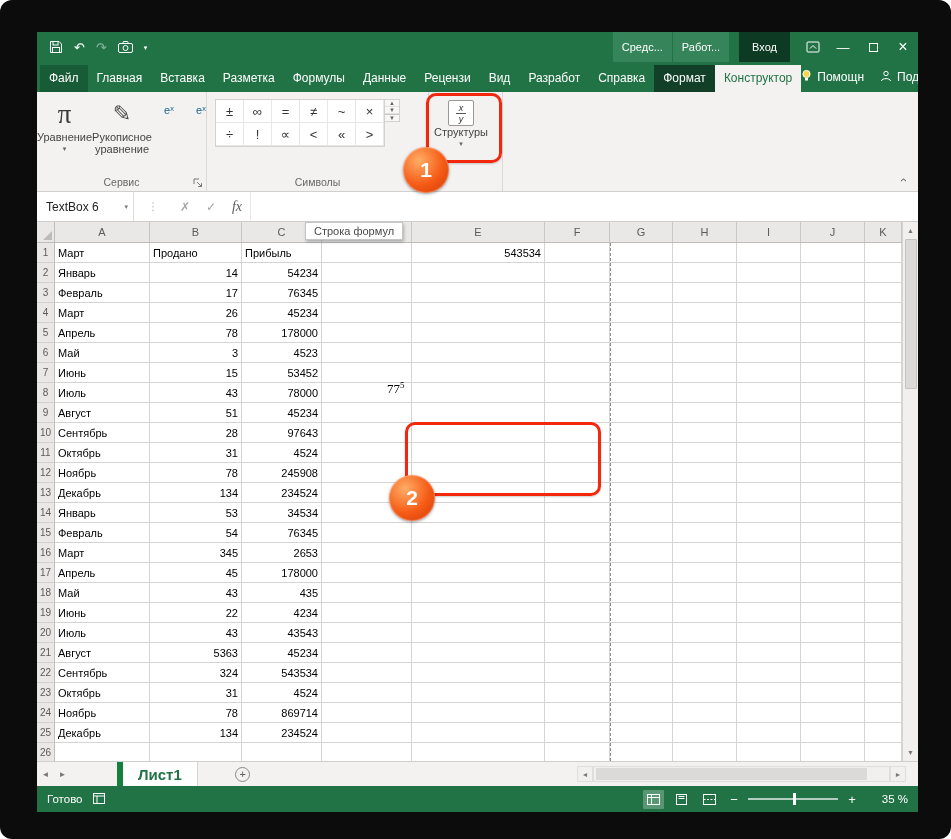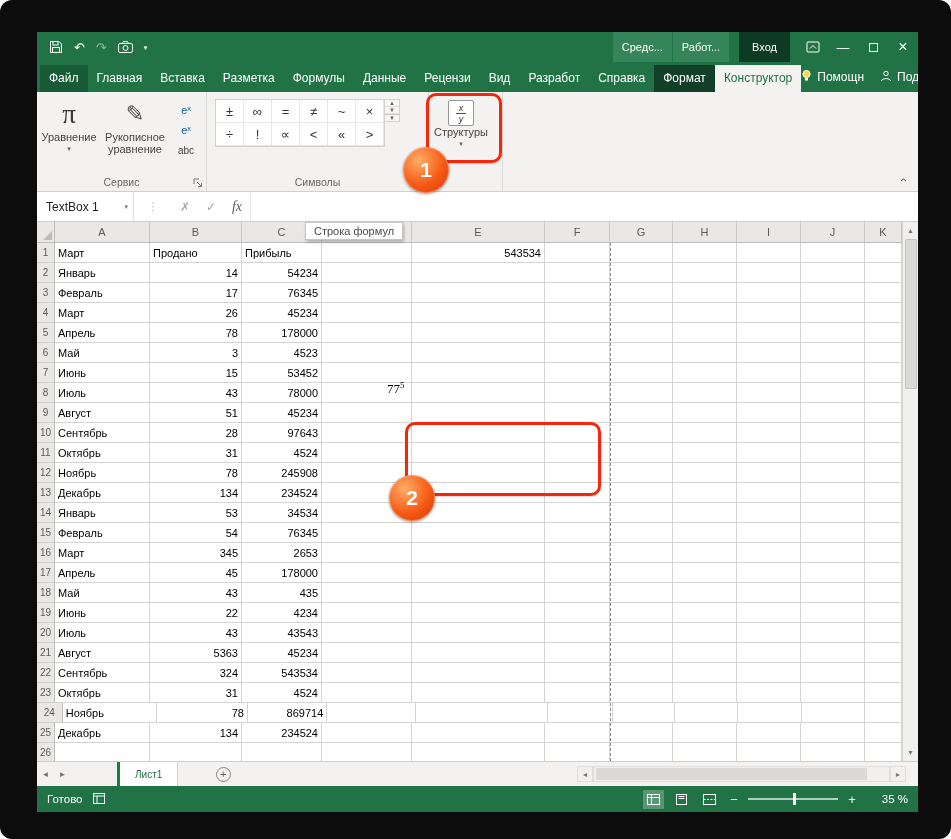--- a/index.html
+++ b/index.html
@@ -38,21 +38,21 @@
   .rgroup.symbols{width:222px}
   .rgroup.structures{width:74px}
   .rg-body{flex:1;display:flex;align-items:flex-start}
   .rg-label{height:17px;font-size:10.5px;color:#6a6865;text-align:center;line-height:17px}
   .bigbtn{width:64px;display:flex;flex-direction:column;align-items:center;padding-top:3px;font-size:11px;color:#444;text-align:center;line-height:12px}
   .bigbtn.wide{width:68px}
   .bicon{height:34px;display:flex;align-items:center;justify-content:center}
   .bicon.pi{font-size:27px;color:#3b3a39;font-family:"Liberation Serif",serif}
   .bicon.ink{font-size:22px;color:#4a4a4a}
   .bigbtn .caret-s{color:#666;margin-top:2px}
-  .smallcol{display:flex;flex-direction:column;gap:2px;padding-top:7px;margin-left:2px}
+  .smallcol{display:flex;flex-direction:row;gap:2px;padding-top:7px;margin-left:2px}
   .smallbtn{width:30px;height:18px;font-size:11px;display:flex;align-items:center;justify-content:center;color:#17639c}
   .smallbtn.abc{color:#444;font-size:10px}
   .launcher{position:absolute;right:2px;bottom:2px;width:13px;height:13px;display:flex;align-items:center;justify-content:center}
   .symwrap{display:flex;padding-top:5px;margin-left:8px}
   .symgrid{display:grid;grid-template-columns:repeat(6,28px);grid-auto-rows:23px;border:1px solid #d3d1cf;background:#fff}
   .sym{border-right:1px solid #e8e7e6;border-bottom:1px solid #e8e7e6;display:flex;align-items:center;justify-content:center;font-size:13px;color:#333}
   .symarrows{display:flex;flex-direction:column;border:1px solid #d3d1cf;border-left:none;width:15px;background:#f8f7f6}
   .symarrow{flex:1;display:flex;align-items:center;justify-content:center;font-size:6px;color:#666;border-bottom:1px solid #e2e0de}
   .symarrow.more{border-bottom:none;border-top:1px solid #c9c7c5}
   .structicon{width:26px;height:26px;border:1px solid #9a9896;border-radius:2px;display:flex;flex-direction:column;align-items:center;justify-content:center;background:#fff;font-size:9px;font-style:italic;color:#333;line-height:10px;margin-top:3px}
@@ -93,21 +93,21 @@
   .rot{position:absolute;left:50%;top:-32px;transform:translateX(-50%);z-index:22}
 
   
   .vscroll{position:absolute;top:0;right:0;bottom:0;width:16px;background:#f1f0ef;border-left:1px solid #d6d4d2;display:flex;flex-direction:column;align-items:center;z-index:6}
   .varrow{height:17px;width:100%;display:flex;align-items:center;justify-content:center;font-size:7px;color:#7a7876}
   .vthumb{width:12px;height:150px;background:#dcdad8;border:1px solid #c5c3c1;border-radius:1px}
   .vfill{flex:1}
 
   .stabs{flex:0 0 25px;background:#f3f2f1;border-top:1px solid #d0cecd;display:flex;align-items:stretch;position:relative}
   .snav{width:17px;display:flex;align-items:center;justify-content:center;color:#7a7876;font-size:8px}
-  .stab{margin-left:46px;padding:0 15px;background:#fff;border-left:3px solid #15803d;border-right:1px solid #d8d6d4;display:flex;align-items:center;color:#217346;font-weight:normal;font-size:10px}
+  .stab{margin-left:46px;padding:0 15px;background:#fff;border-left:6px solid #15803d;border-right:1px solid #d8d6d4;display:flex;align-items:center;color:#217346;font-weight:bold;font-size:15px}
   .addsheet{width:22px;display:flex;align-items:center;justify-content:center;margin-left:34px}
   .plus{width:15px;height:15px;border:1px solid #8a8886;border-radius:50%;display:flex;align-items:center;justify-content:center;font-size:11px;color:#5f5d5b;line-height:1}
   .hscroll{position:absolute;left:540px;right:12px;top:4px;bottom:4px;display:flex;align-items:stretch}
   .harrow{width:16px;display:flex;align-items:center;justify-content:center;color:#7a7876;font-size:7px;background:#f1f0ef;border:1px solid #e0dedd}
   .htrack{flex:1;background:#f1f0ef;border:1px solid #e0dedd;position:relative}
   .hthumb{position:absolute;left:2px;top:1px;bottom:1px;width:92%;background:#dcdad8;border-radius:1px}
 
   
   .sbar{flex:0 0 26px;background:#217346;color:#fff;display:flex;align-items:center;font-size:11.5px;padding:0 10px;gap:10px}
   .sb-right{margin-left:auto;display:flex;align-items:center;gap:7px}
@@ -269,21 +269,21 @@
         </div>
       </div>
 
       <span class="collapse">
           <span class="chev">›</span>
         </span>
     </div>
 
     <div class="fbar">
       <div class="namebox">
-        <span>TextBox 1</span>
+        <span>TextBox 6</span>
         <span class="caret-s">▾</span>
       </div>
       <div class="fbsep">⋮</div>
       <div class="fbtn">✗</div>
       <div class="fbtn">✓</div>
       <div class="fbtn fx">fx</div>
       <div class="fbinput"></div>
     </div>
 
     <div class="sheet">
@@ -618,21 +618,21 @@
             <div class="cell" style="width: 90px;"></div>
             <div class="cell" style="width: 133px;"></div>
             <div class="cell" style="width: 65px;"></div>
             <div class="cell" style="width: 63px;"></div>
             <div class="cell" style="width: 64px;"></div>
             <div class="cell" style="width: 64px;"></div>
             <div class="cell" style="width: 64px;"></div>
             <div class="cell" style="width: 37px;"></div>
           </div>
           <div class="grow">
-            <div class="rnum" style="width: 26px;">24</div>
+            <div class="rnum" style="width: 18px;">24</div>
             <div class="cell" style="width: 95px;">Ноябрь</div>
             <div class="cell num" style="width: 92px;">78</div>
             <div class="cell num" style="width: 80px;">869714</div>
             <div class="cell" style="width: 90px;"></div>
             <div class="cell" style="width: 133px;"></div>
             <div class="cell" style="width: 65px;"></div>
             <div class="cell" style="width: 63px;"></div>
             <div class="cell" style="width: 64px;"></div>
             <div class="cell" style="width: 64px;"></div>
             <div class="cell" style="width: 64px;"></div>

